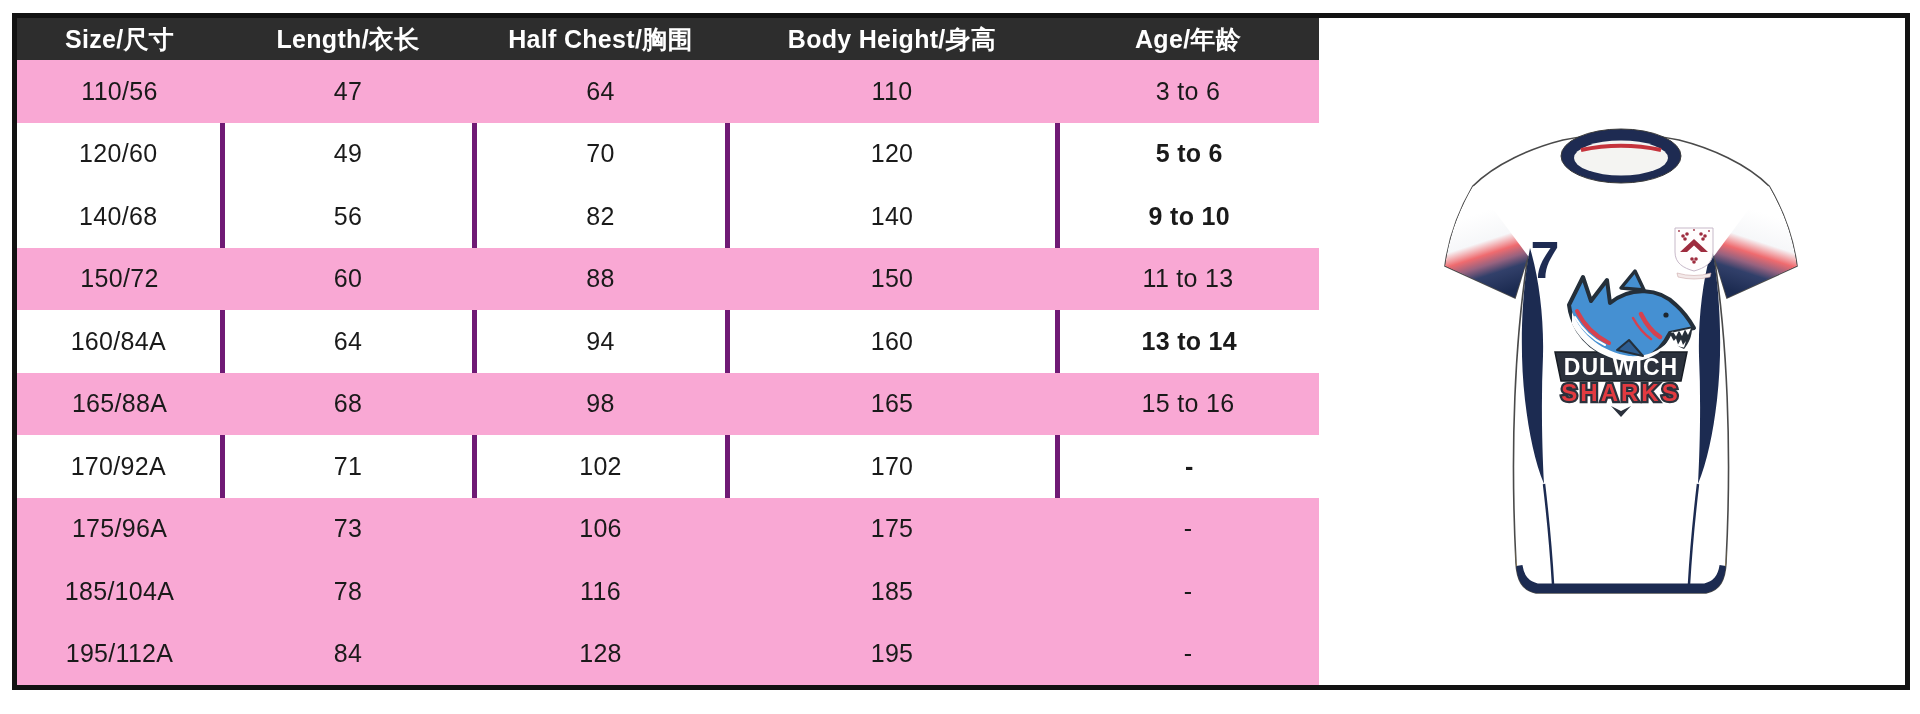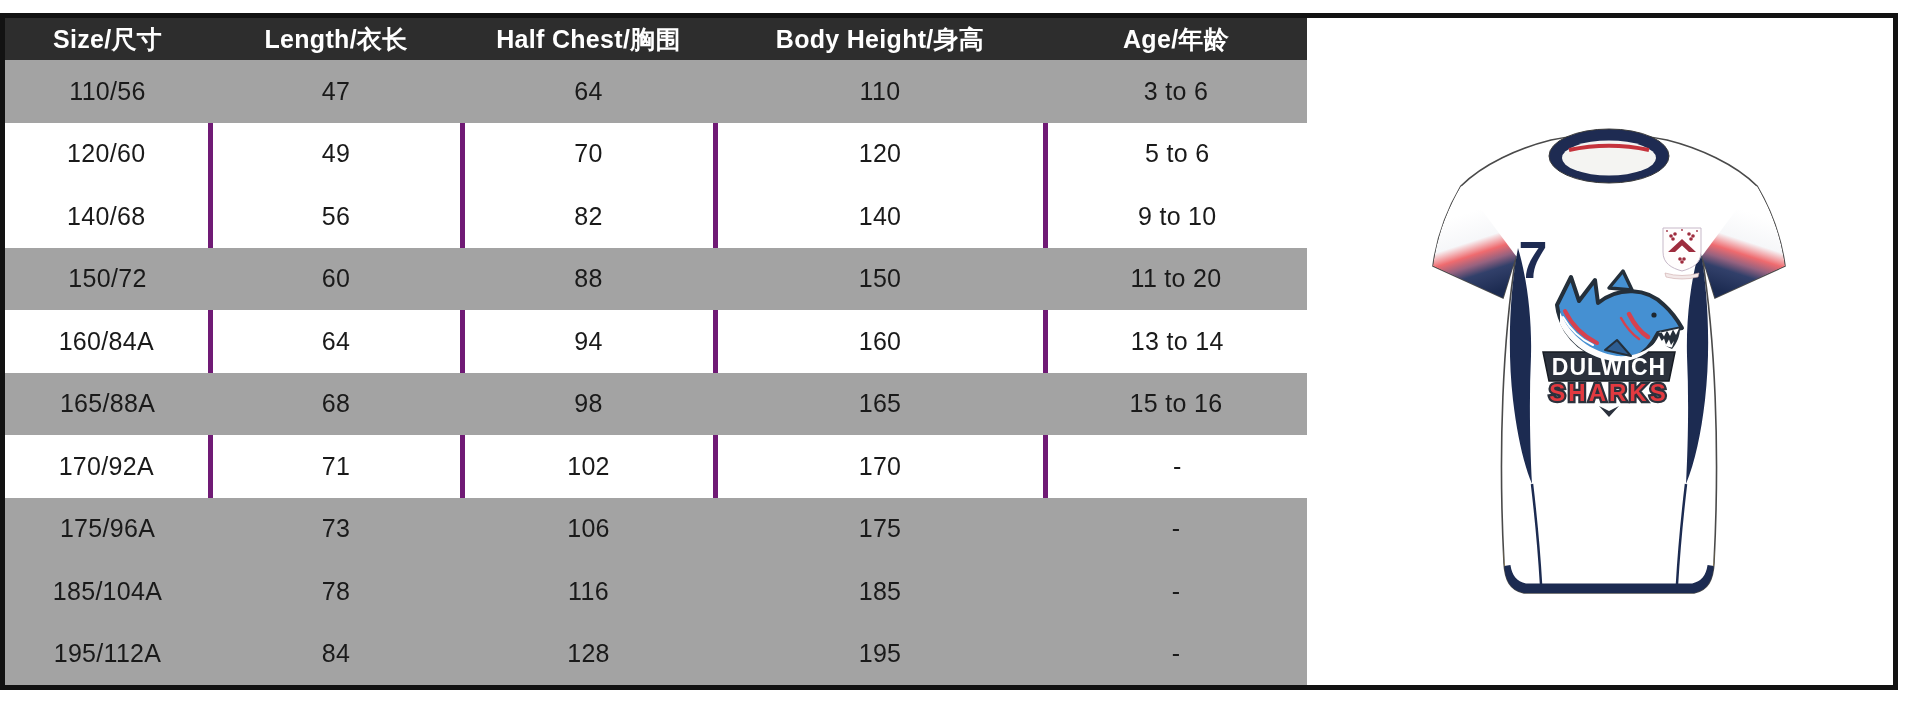--- a/index.html
+++ b/index.html
@@ -1,40 +1,40 @@
 <!DOCTYPE html>
 <html><head>
 <meta charset="utf-8">
 <style>
   html,body { margin:0; padding:0; }
   body {
     width:1920px; height:714px; position:relative; overflow:hidden;
     background:#ffffff; font-family:"Liberation Sans", sans-serif;
   }
   .frame {
-    position:absolute; left:0; top:13px; width:1898px; height:677px;
+    position:absolute; left:12px; top:13px; width:1898px; height:677px;
     border:5px solid #121212; box-sizing:border-box;
     display:flex; flex-direction:row; background:#fff;
   }
   table.size-table {
     border-collapse:collapse; table-layout:fixed;
     width:1302px; height:667px; flex:0 0 auto;
   }
   table.size-table th {
     background:#2d2d2d; color:#ffffff; font-size:25px; font-weight:bold;
     height:42px; text-align:center; vertical-align:middle; letter-spacing:.3px;
     padding:0;
   }
   table.size-table td {
     text-align:center; vertical-align:middle; font-size:25px; color:#1a1a1a;
     height:48px; padding:0; letter-spacing:.3px;
   }
-  tr.row-gray td { background:#a3a3a3; }
+  tr.row-gray td { background:#f9a8d4; }
   tr.row-white td { background:#ffffff; border-right:5px solid #701a75; }
-  tr.row-white td:last-child { border-right:none; }
+  tr.row-white td:last-child { border-right:none;font-weight:bold; }
   .jersey-panel { position:relative; flex:1 1 auto; height:667px; background:#fff; }
   .jersey-panel svg { position:absolute; left:0; top:0; width:586px; height:667px; }
   svg text { font-family:"Liberation Sans", sans-serif; }
 </style>
 </head>
 <body>
 
 <div class="frame">
 
   <table class="size-table">
@@ -74,21 +74,21 @@
           <td>56</td>
           <td>82</td>
           <td>140</td>
           <td>9 to 10</td>
         </tr>
         <tr class="row-gray">
           <td>150/72</td>
           <td>60</td>
           <td>88</td>
           <td>150</td>
-          <td>11 to 20</td>
+          <td>11 to 13</td>
         </tr>
         <tr class="row-white">
           <td>160/84A</td>
           <td>64</td>
           <td>94</td>
           <td>160</td>
           <td>13 to 14</td>
         </tr>
         <tr class="row-gray">
           <td>165/88A</td>

